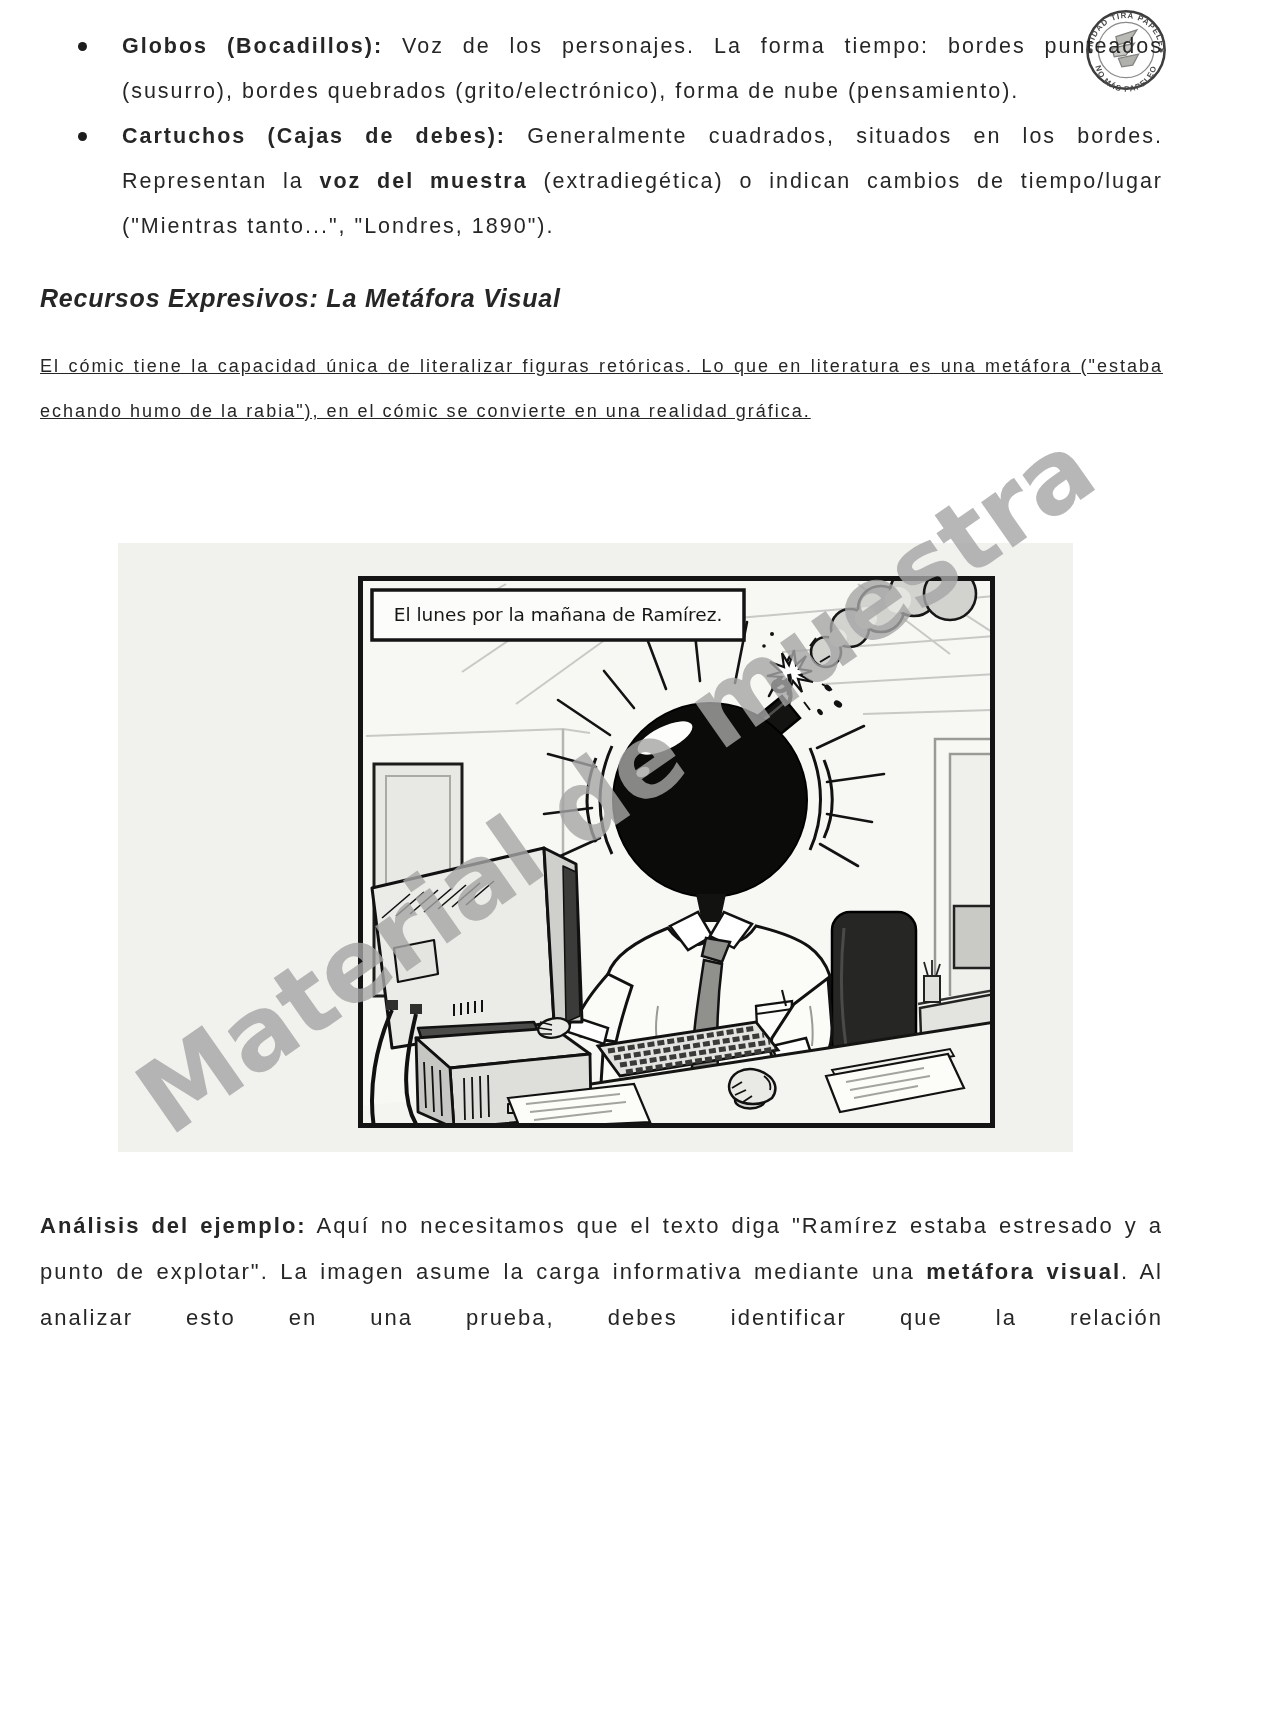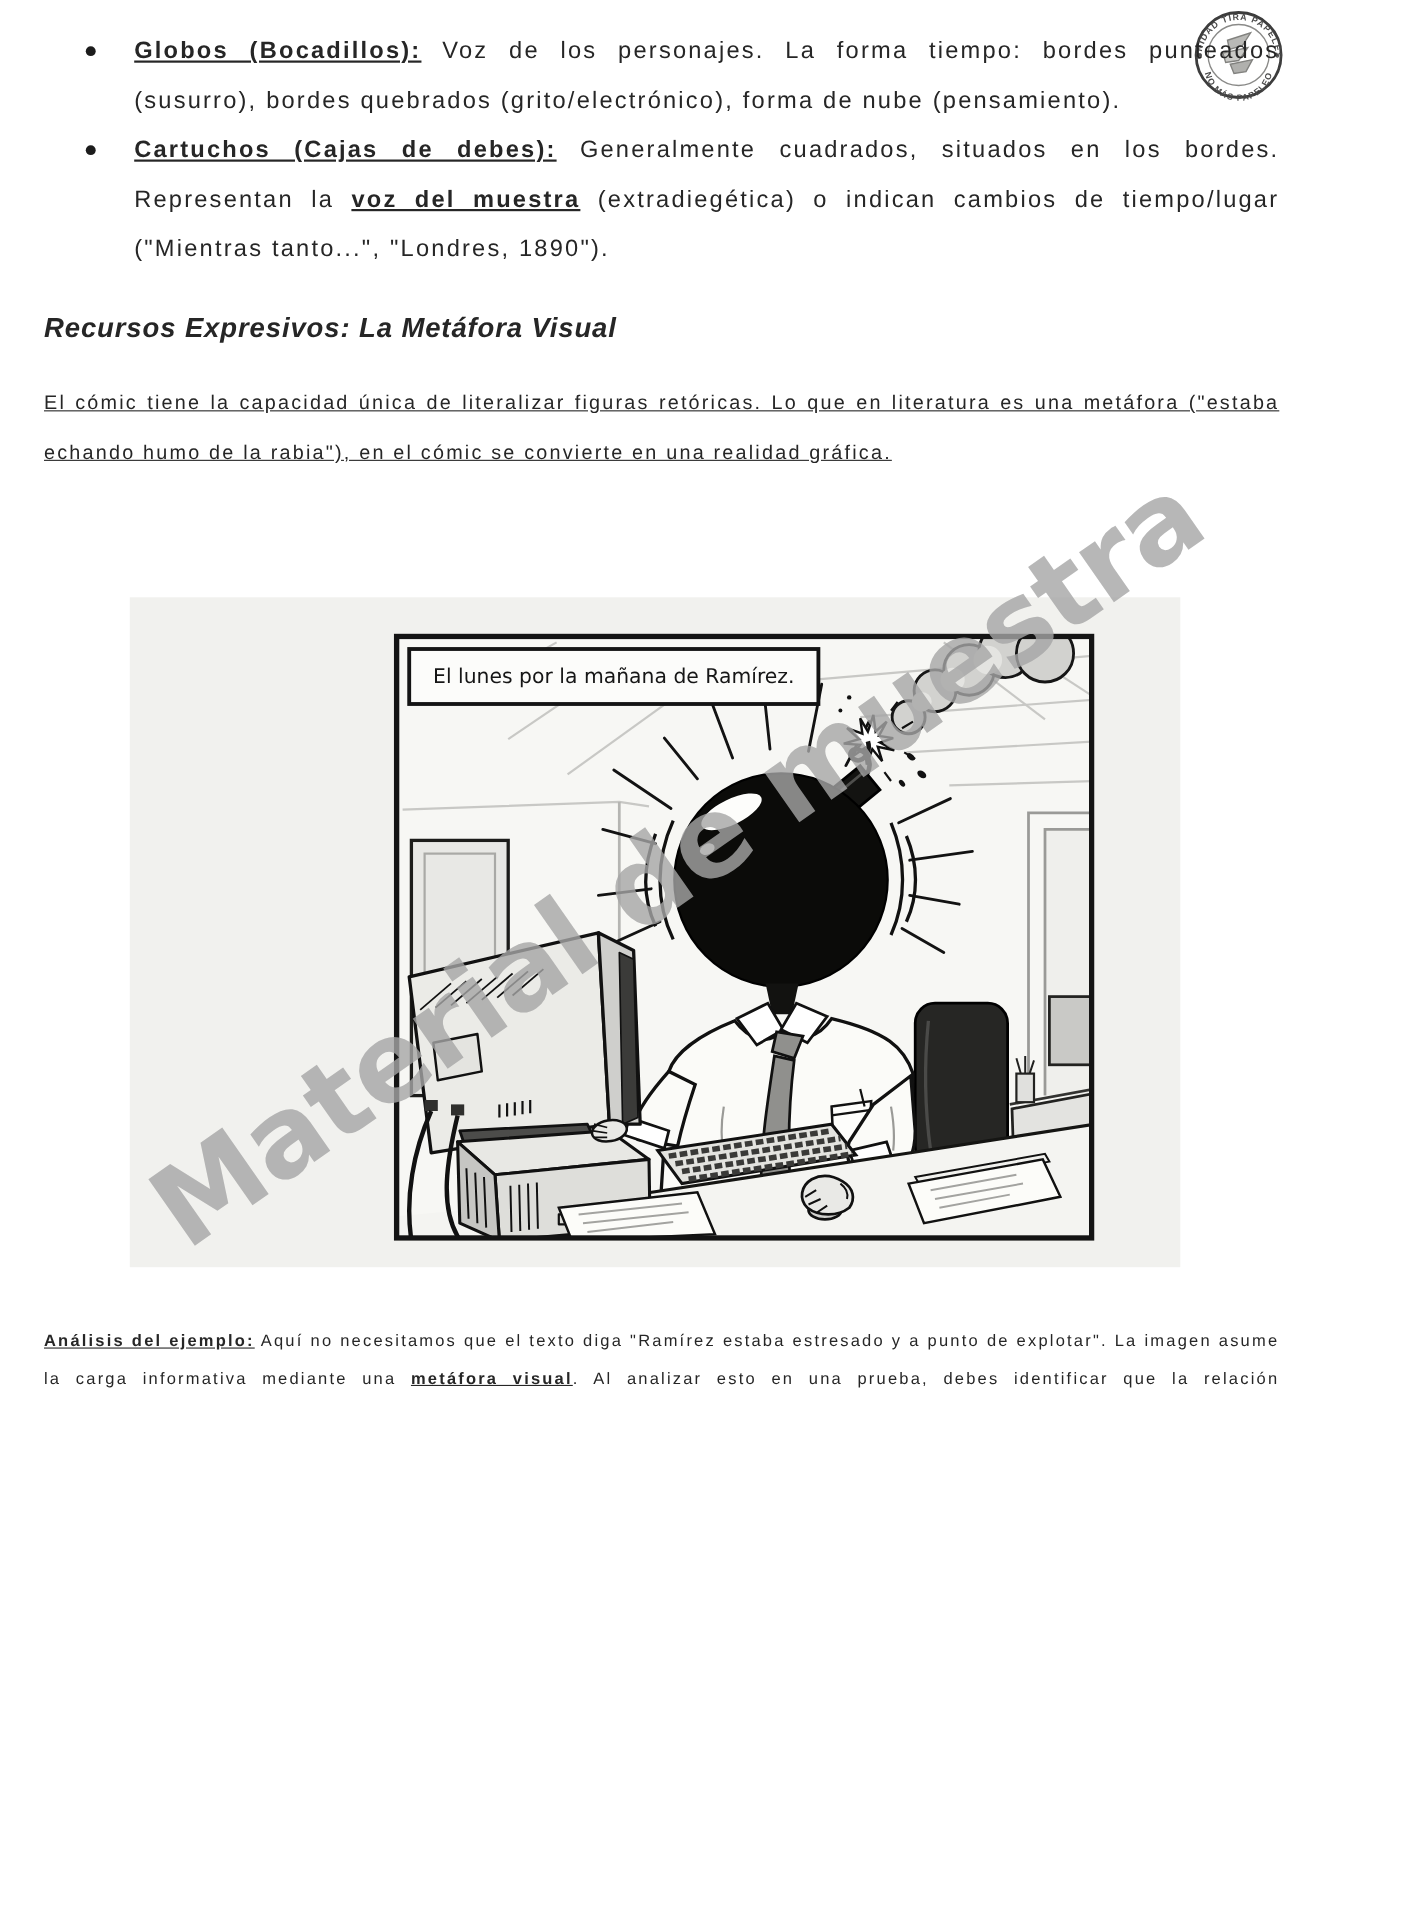--- a/index.html
+++ b/index.html
@@ -8,23 +8,23 @@
   .content{padding:0 119px 0 40px;}
   .zt{position:relative;z-index:3;}
   .title{margin:166px 0 0 0;font-size:25px;line-height:30px;font-weight:700;letter-spacing:.3px;}
   .intro{margin:29px 0 0 0;font-size:21.5px;line-height:30px;letter-spacing:2px;}
   ul.blist{list-style:none;margin:24px 0 0 0;padding:0;}
   ul.blist li{position:relative;padding-left:82px;font-size:21.5px;line-height:45px;
               letter-spacing:2px;text-align:justify;}
   .dot{position:absolute;left:38px;top:18px;width:9px;height:9px;border-radius:50%;background:#1c1c1c;}
   .h2{margin:34px 0 0 0;font-size:25px;line-height:30px;font-weight:700;letter-spacing:.8px;font-style:italic;}
   .para{margin:31px 0 0 0;font-size:18px;line-height:45px;letter-spacing:2px;text-align:justify;text-decoration:underline;}
-  .analysis{margin:51px 0 0 0;font-size:15px;line-height:34px;letter-spacing:2px;
+  .analysis{margin:51px 0 0 0;font-size:22px;line-height:46px;letter-spacing:2px;
             text-align:justify;text-align-last:justify;}
-  .b{font-weight:700;text-decoration:underline;}
+  .b{font-weight:700;}
   figure.fig{position:relative;z-index:1;margin:109px 0 0 78px;width:955px;height:609px;
              background:#f1f1ee;}
   .panel-wrap{position:absolute;left:240px;top:33px;}
   .watermark{position:absolute;left:615px;top:783px;transform:translate(-50%,-50%) rotate(-35deg);
              font-family:"DejaVu Sans",sans-serif;font-size:101px;font-weight:700;letter-spacing:-1px;
              color:#a6a6a6;opacity:.8;white-space:nowrap;z-index:2;pointer-events:none;}
   .logo{position:absolute;left:1084px;top:8px;width:84px;height:84px;z-index:3;}
 </style>
 </head>
 <body>

